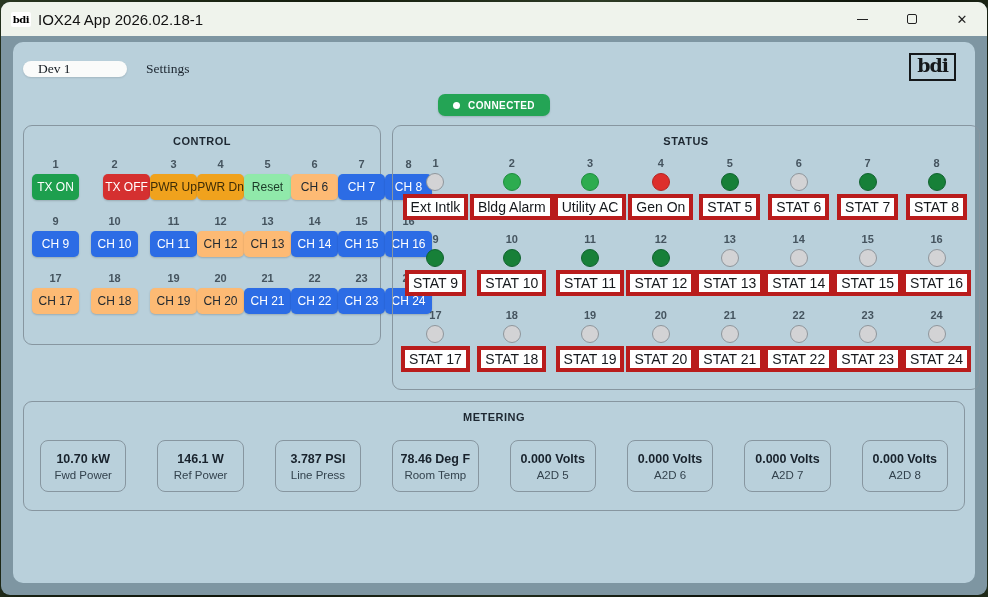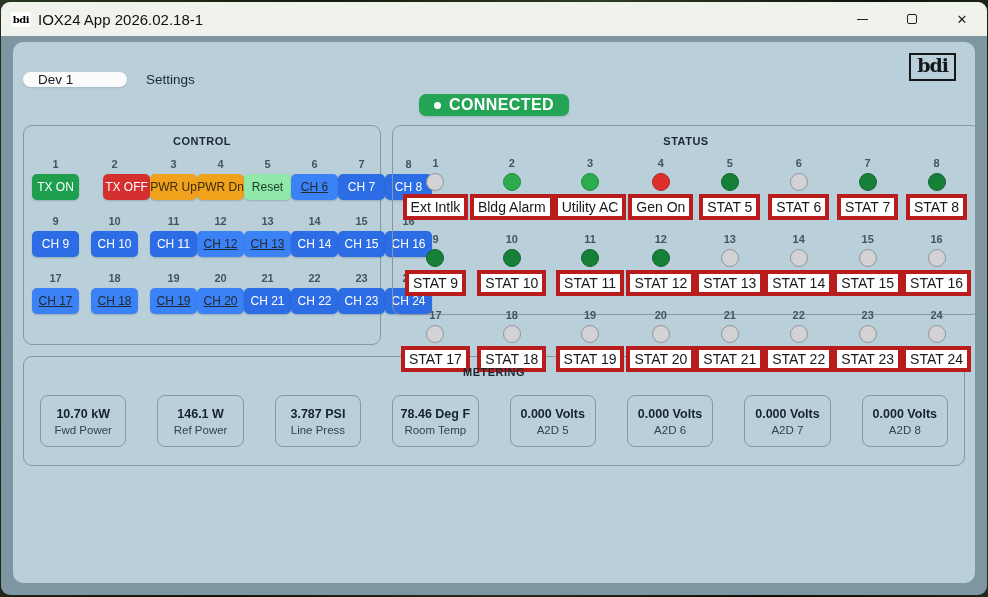--- a/index.html
+++ b/index.html
@@ -32,70 +32,70 @@
   .win-btn .min-glyph { display:block; width:11px; height:1px; background:#222; }
   .win-btn .max-glyph { display:block; width:10px; height:10px; border:1.2px solid #222; border-radius:2px; }
   .win-btn .close-glyph { font-size:13px; line-height:1; }
   
   .frame { flex:1; padding:6px 12px 12px 12px; }
   .content {
     background:#b9d0db; border-radius:10px; height:100%; position:relative;
     padding:8px 10px 0 10px;
   }
   
-  .tabs { display:flex; align-items:flex-end; height:37px; }
+  .tabs { display:flex; align-items:center; height:37px;font-family:Liberation Serif, serif; }
   .tab {
     display:flex; align-items:center; padding:0 15px; font-size:13.5px; color:#1c2630;
   }
   .tab.active {
     background:#fafbfa; border-radius:8px; width:104px; color:#141b21;
     box-shadow:0 1px 2px rgba(0,0,0,.12);
   }
   .tab.inactive { margin-left:4px; }
   .brand-logo {
     position:absolute; top:11px; right:19px;
     border:2px solid #15181a; padding:0px 6px 2px 6px;
     font-family:"DejaVu Serif", serif; font-weight:bold; font-size:19px;
     color:#15181a; line-height:1.15; letter-spacing:-1px; background:transparent;
   }
   
   .badge-row { display:flex; justify-content:center; margin-top:7px; }
   .conn-badge {
     background:#24a455; color:#fff; border-radius:7px; height:22px;
     display:flex; align-items:center; gap:8px; padding:0 15px;
-    font-size:16px; font-weight:bold; letter-spacing:.4px;
+    font-size:10px; font-weight:bold; letter-spacing:.4px;
     box-shadow:0 1px 2px rgba(0,0,0,.15);
   }
   .conn-dot { width:7px; height:7px; border-radius:50%; background:#fff; }
   
   .panels-row { display:flex; gap:11px; margin-top:9px; }
   .panel {
     border:1px solid #8796a0; border-radius:9px; background:transparent;
   }
   .panel-title {
     text-align:center; font-size:11px; font-weight:bold; color:#1d2731;
     letter-spacing:.5px; margin-top:9px;
   }
   .control-panel { width:358px; flex:none; height:220px; padding:0 8px; }
-  .status-panel  { flex:1; height:190px; padding:0 8px; }
+  .status-panel  { flex:1; height:265px; padding:0 8px; }
   
   .ctl-grid { display:grid; grid-template-columns:repeat(8,1fr); row-gap:15px; margin-top:11px; }
   .ctl-cell { display:flex; flex-direction:column; align-items:center; }
   .cell-num { font-size:11px; font-weight:bold; color:#45545f; margin-bottom:4px; }
   .ctl-btn {
     width:47px; height:26px; border:none; border-radius:5px;
     font-family:"Liberation Sans", sans-serif; font-size:12px;
     display:flex; align-items:center; justify-content:center; cursor:pointer;
     box-shadow:0 1px 2px rgba(0,0,0,.18);
   }
   .ctl-btn.green { background:#1d9f4e; color:#fff; }
   .ctl-btn.red   { background:#d53030; color:#fff;margin-left:24px; }
   .ctl-btn.amber { background:#f0a21d; color:#3c2c08; }
   .ctl-btn.mint  { background:#90e9aa; color:#1c3a28; }
-  .ctl-btn.white { background:#3b82f6; color:#222a31;text-decoration:underline; }
+  .ctl-btn.white { background:#fdba74; color:#222a31; }
   .ctl-btn.blue  { background:#2c6ce5; color:#fff; }
   
   .stat-grid { display:grid; grid-template-columns:repeat(8,1fr); row-gap:13px; margin-top:10px; }
   .stat-cell { display:flex; flex-direction:column; align-items:center; }
   .led {
     width:18px; height:18px; border-radius:50%; margin-bottom:3px;
   }
   .led.off   { background:#d3d3d5; border:1px solid #8f969c; }
   .led.on    { background:#178038; border:1px solid #116330; }
   .led.on-bright { background:#2dac4f; border:1px solid #1f8c3e; }

